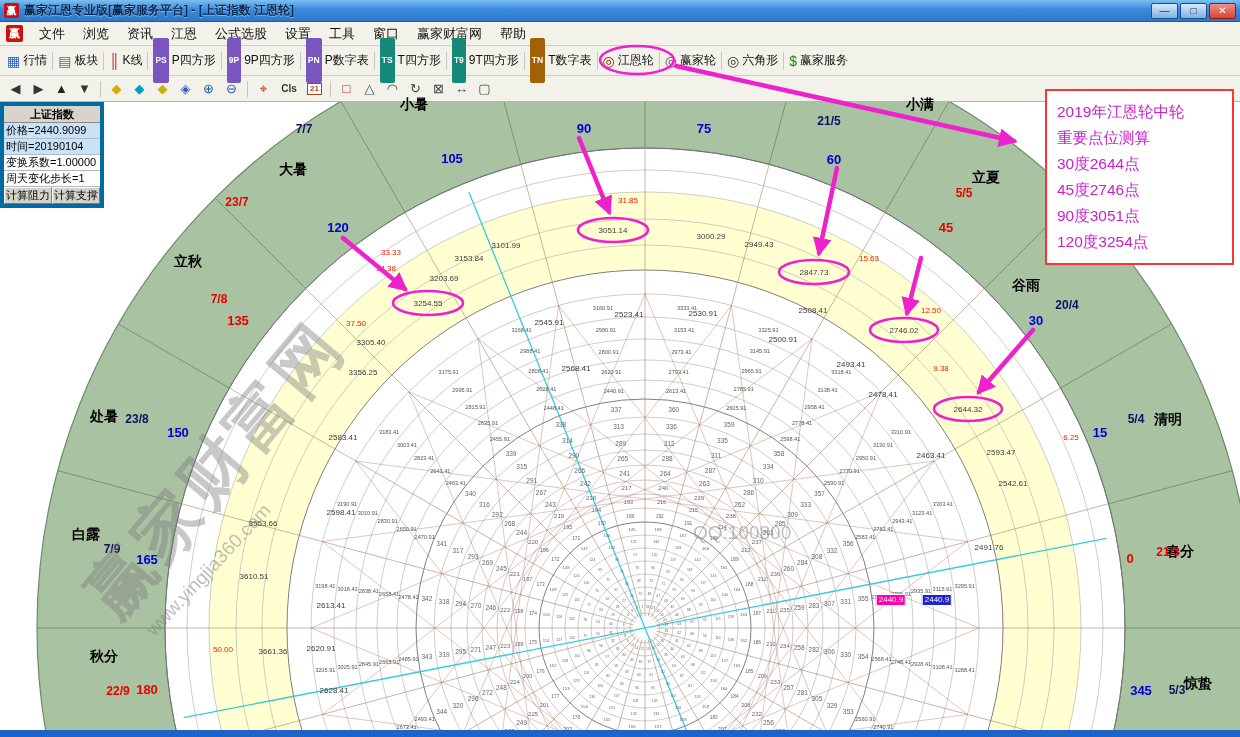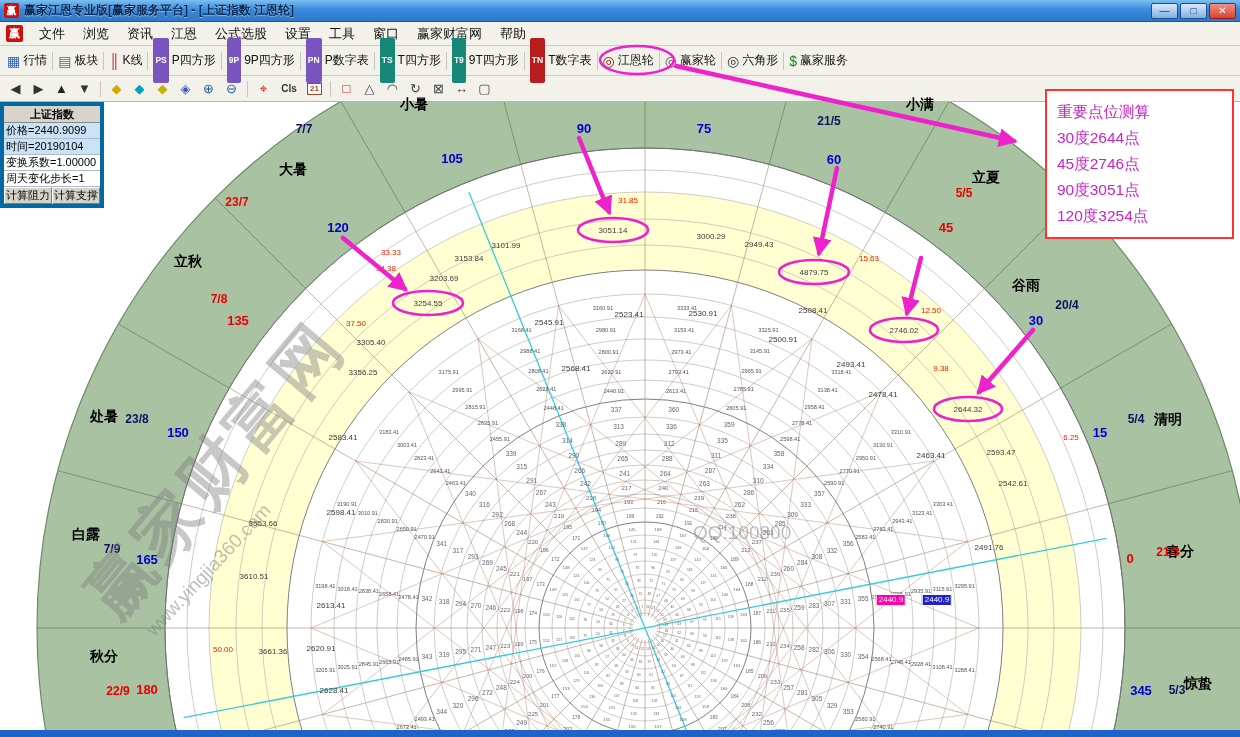--- a/index.html
+++ b/index.html
@@ -149,21 +149,21 @@
       <span class="tb-badge" style="background: rgb(22, 136, 119);">TS</span>
       <span>T四方形</span>
     </button>
     <div class="tb-sep"></div>
     <button class="tb1-item">
       <span class="tb-badge" style="background: rgb(22, 136, 119);">T9</span>
       <span>9T四方形</span>
     </button>
     <div class="tb-sep"></div>
     <button class="tb1-item">
-      <span class="tb-badge" style="background: #b91c1c;">TN</span>
+      <span class="tb-badge" style="background: #a16207;">TN</span>
       <span>T数字表</span>
     </button>
     <div class="tb-sep"></div>
     <button class="tb1-item">
       <span class="tb-glyph" style="color: rgb(139, 26, 0);">◎</span>
       <span>江恩轮</span>
     </button>
     <div class="tb-sep"></div>
     <button class="tb1-item">
       <span class="tb-glyph" style="color: rgb(85, 85, 85);">◎</span>
@@ -860,21 +860,21 @@
     <div class="lbl rednum" style="left: 356px; top: 221px;">37.50</div>
     <div class="lbl rednum" style="left: 223px; top: 547px;">50.00</div>
     <div class="lbl rednum" style="left: 869px; top: 156px;">15.63</div>
     <div class="lbl rednum" style="left: 931px; top: 208px;">12.50</div>
     <div class="lbl rednum" style="left: 941px; top: 266px;">9.38</div>
     <div class="lbl rednum" style="left: 1031px; top: 335px; margin-left: 40px;">6.25</div>
     <div class="lbl price" style="left: 506px; top: 143px;">3101.99</div>
     <div class="lbl price" style="left: 613px; top: 128px;">3051.14</div>
     <div class="lbl price" style="left: 711px; top: 134px;">3000.29</div>
     <div class="lbl price" style="left: 759px; top: 142px;">2949.43</div>
-    <div class="lbl price" style="left: 814px; top: 170px;">4879.75</div>
+    <div class="lbl price" style="left: 814px; top: 170px;">2847.73</div>
     <div class="lbl price" style="left: 904px; top: 228px;">2746.02</div>
     <div class="lbl price" style="left: 968px; top: 307px;">2644.32</div>
     <div class="lbl price" style="left: 469px; top: 156px;">3153.84</div>
     <div class="lbl price" style="left: 444px; top: 176px;">3203.69</div>
     <div class="lbl price" style="left: 428px; top: 201px;">3254.55</div>
     <div class="lbl price" style="left: 371px; top: 240px;">3305.40</div>
     <div class="lbl price" style="left: 363px; top: 270px;">3356.25</div>
     <div class="lbl price" style="left: 1001px; top: 350px;">2593.47</div>
     <div class="lbl price" style="left: 1013px; top: 381px;">2542.61</div>
     <div class="lbl price" style="left: 989px; top: 445px;">2491.76</div>
@@ -893,20 +893,21 @@
     <div class="lbl price" style="left: 343px; top: 335px;">2583.41</div>
     <div class="lbl price" style="left: 341px; top: 410px;">2598.41</div>
     <div class="lbl price" style="left: 331px; top: 503px;">2613.41</div>
     <div class="lbl price" style="left: 321px; top: 546px;">2620.91</div>
     <div class="lbl price" style="left: 334px; top: 588px;">2628.41</div>
     <div class="lbl pricebox" style="left: 891px; top: 498px; background: rgb(255, 0, 170);">2440.9</div>
     <div class="lbl pricebox" style="left: 937px; top: 498px; background: rgb(34, 34, 204);">2440.9</div>
   </div>
 
 <div class="anno-box">
+    <div class="anno-line">2019年江恩轮中轮</div>
     <div class="anno-line">重要点位测算</div>
     <div class="anno-line">30度2644点</div>
     <div class="anno-line">45度2746点</div>
     <div class="anno-line">90度3051点</div>
     <div class="anno-line">120度3254点</div>
   </div>
 
 <svg id="overlay-svg" width="1240" height="737" viewBox="0 0 1240 737">
     <defs>
       <marker id="ah" viewBox="0 0 10 10" refX="8" refY="5" markerWidth="4.2" markerHeight="4.2" orient="auto-start-reverse">

